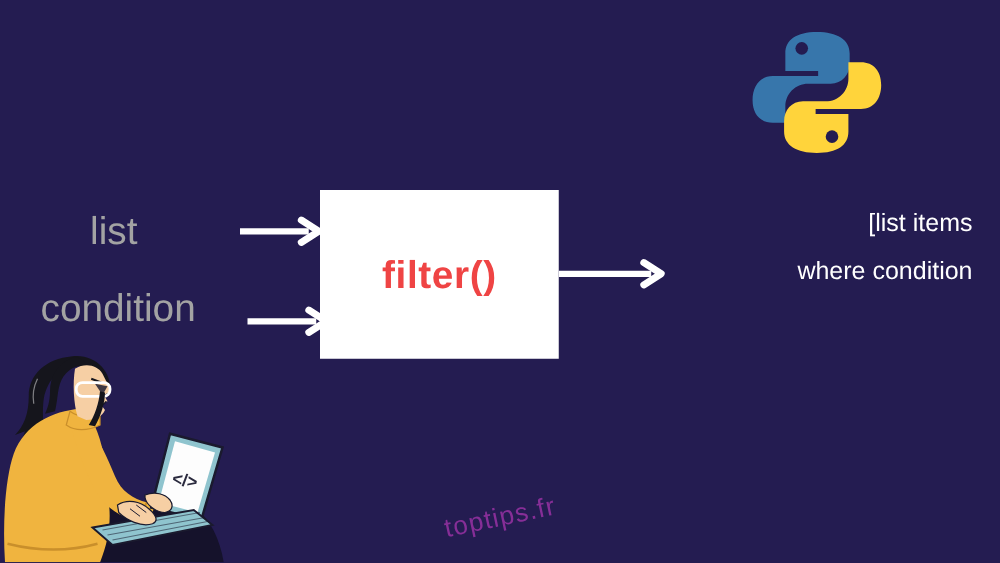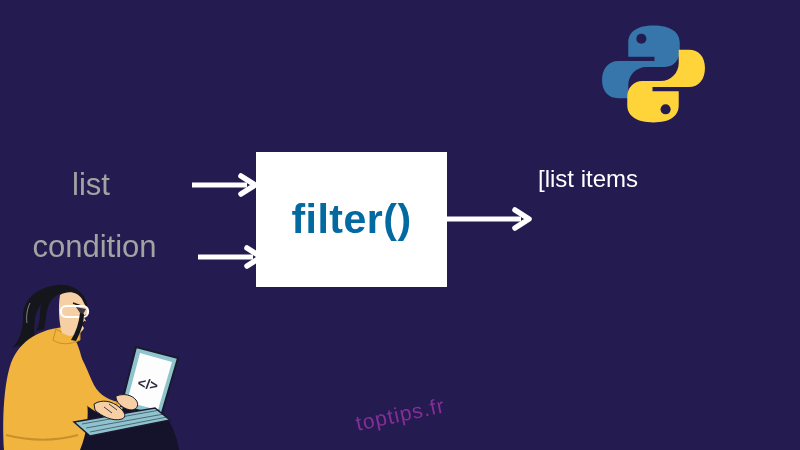--- a/index.html
+++ b/index.html
@@ -12,25 +12,25 @@
     position:absolute; left:0; color:#a3a3a3;
     font-size:31px; text-align:center; white-space:nowrap;
   }
   .label-list { top:167px; width:182px; }
   .label-condition { top:229px; width:189px; }
   .fn-box {
     position:absolute; left:256px; top:152px; width:191px; height:135px;
     background:#ffffff; display:flex; align-items:center; justify-content:center;
   }
   .fn-box span {
-    color:#0369a1; font-weight:bold; font-size:41px; letter-spacing:0.5px;
+    color:#ef4444; font-weight:bold; font-size:31px; letter-spacing:0.5px;
   }
   .output-text {
     position:absolute; left:538px; top:160px; width:240px;
-    text-align:left; color:#ffffff; font-size:24px; line-height:38px;
+    text-align:right; color:#ffffff; font-size:20px; line-height:38px;
   }
   .output-text span { display:block; }
   .watermark {
     position:absolute; left:356px; top:412px; font-size:21px;
     color:#8C2F9B; transform:rotate(-12deg); transform-origin:left center;
     letter-spacing:1px; opacity:0.95;
   }
   .python-logo { position:absolute; left:597px; top:16px; }
   .arrow { position:absolute; }
   .arrow-list { left:189px; top:172px; }
@@ -69,20 +69,21 @@
     <line x1="0" y1="13" x2="74" y2="13" stroke="#ffffff" stroke-width="5"></line>
     <polyline points="68,4 82,13 68,22" fill="none" stroke="#ffffff" stroke-width="5.5" stroke-linecap="round" stroke-linejoin="round"></polyline>
   </svg>
 
   <div class="fn-box">
     <span>filter()</span>
   </div>
 
   <div class="output-text">
     <span>[list items</span>
+    <span>where condition</span>
   </div>
 
   <div class="watermark">toptips.fr</div>
 
   <svg class="coder" width="210" height="167" viewBox="0 0 210 167">
 
     <path fill="#15151C" d="M58,2 C36,4 23,17 23,34 C23,48 19,58 12,65 L20,62 L18,68 L28,63 L27,69 L36,64
          C34,54 34,44 35,36 C38,20 48,11 62,10 C74,9 82,16 85,26 L88,31 C90,14 76,0 58,2 Z"></path>
 
     <path fill="#15122B" d="M46,167 C50,140 62,126 84,122 L146,117 C164,125 175,143 179,167 Z"></path>

